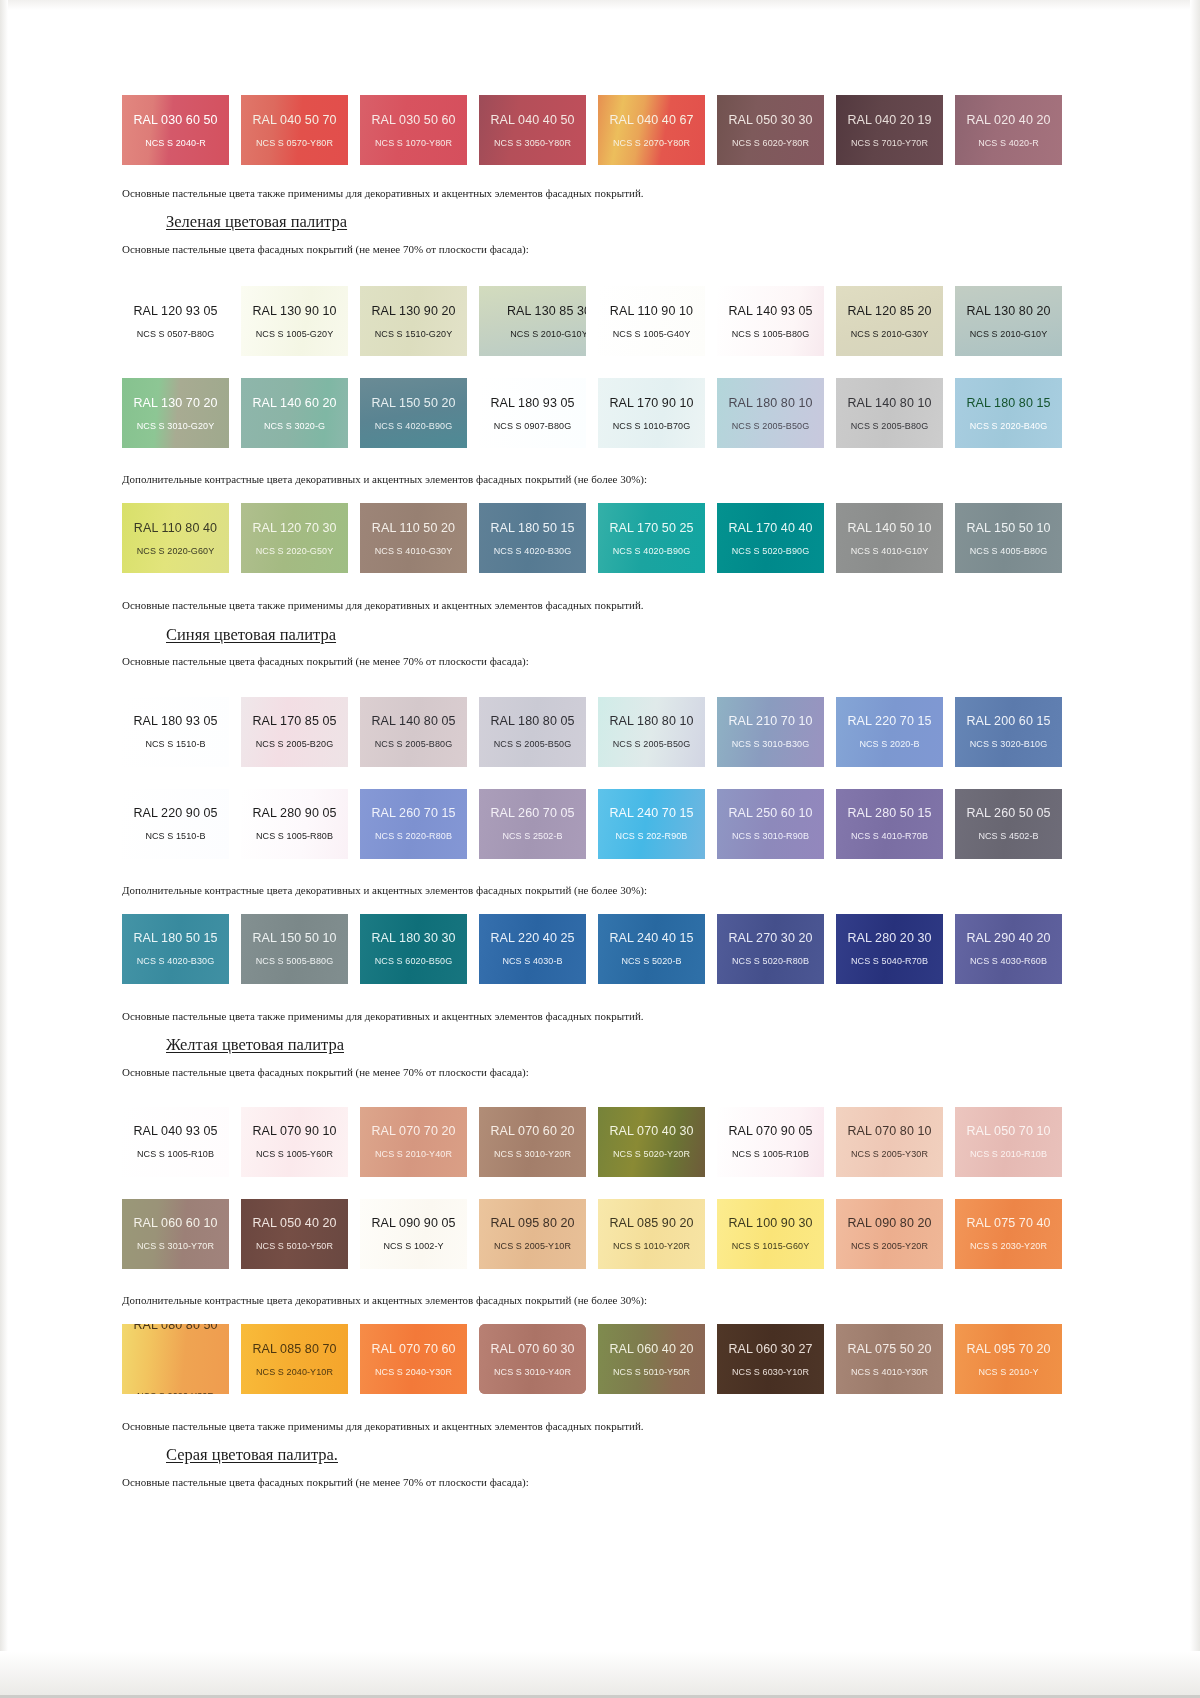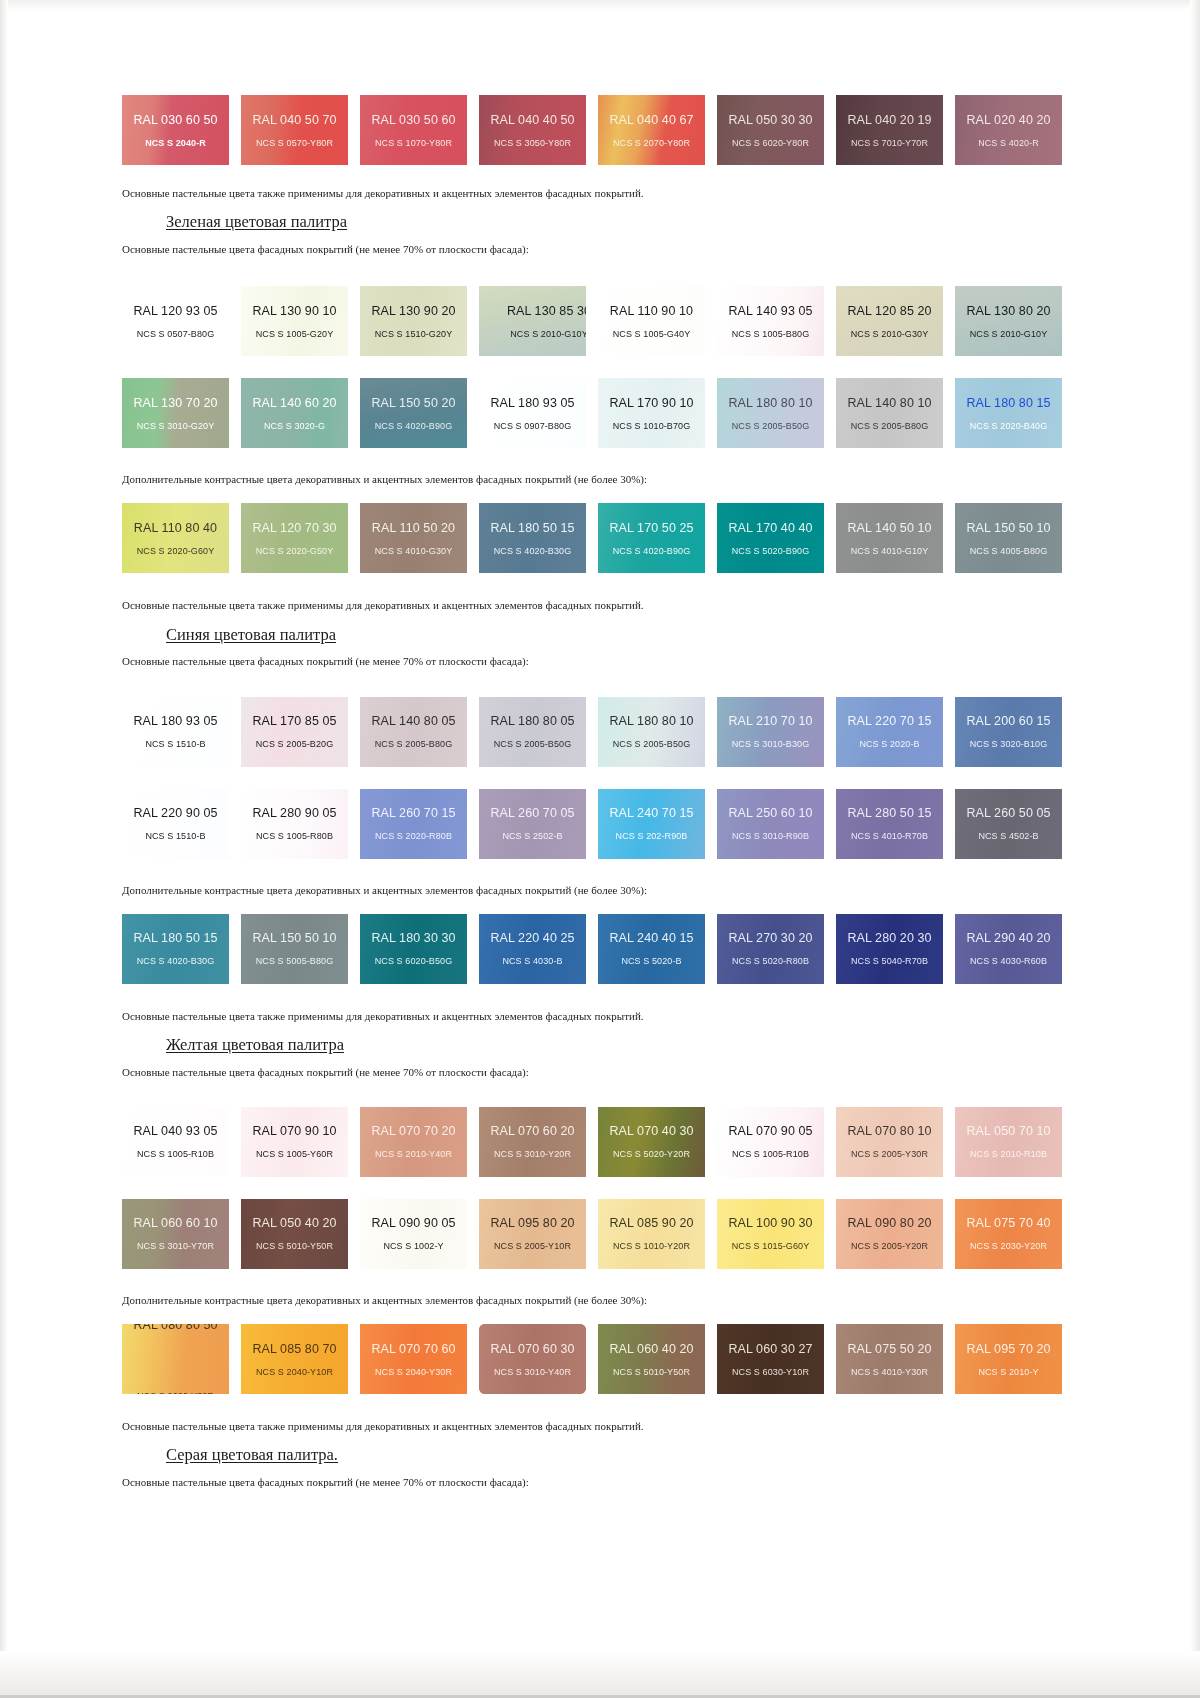--- a/index.html
+++ b/index.html
@@ -123,21 +123,21 @@
     <div class="scan-edge-right"></div>
     <div class="scan-edge-bottom"></div>
 
     <div class="content">
 
       <div style="height:95px"></div>
       <div class="swatch-row">
           <div class="swatch" style="background: rgb(216, 98, 110);">
             <div class="grad" style="background: linear-gradient(95deg, rgb(226, 135, 127) 0%, rgb(221, 124, 120) 28%, rgb(212, 89, 106) 46%, rgb(212, 81, 95) 100%);"></div>
             <div class="ral" style="color: rgb(255, 255, 255);">RAL 030 60 50</div>
-            <div class="ncs" style="color: rgb(255, 255, 255); font-weight: bold;">NCS S 2040-R</div>
+            <div class="ncs" style="color: rgb(255, 255, 255);">NCS S 2040-R</div>
           </div>
           <div class="swatch" style="background: rgb(226, 86, 79);">
             <div class="grad" style="background: linear-gradient(95deg, rgb(224, 119, 106) 0%, rgb(221, 106, 94) 30%, rgb(226, 81, 75) 55%, rgb(226, 78, 76) 100%);"></div>
             <div class="ral" style="color: rgb(244, 239, 228);">RAL 040 50 70</div>
             <div class="ncs" style="color: rgb(244, 239, 228);">NCS S 0570-Y80R</div>
           </div>
           <div class="swatch" style="background: rgb(217, 82, 95);">
             <div class="grad" style="background: linear-gradient(100deg, rgb(217, 96, 105) 0%, rgb(216, 83, 95) 40%, rgb(213, 79, 93) 100%);"></div>
             <div class="ral" style="color: rgb(247, 233, 230);">RAL 030 50 60</div>
             <div class="ncs" style="color: rgb(247, 233, 230);">NCS S 1070-Y80R</div>
@@ -253,21 +253,21 @@
             <div class="ral" style="color: rgb(76, 74, 85);">RAL 180 80 10</div>
             <div class="ncs" style="color: rgb(76, 74, 85);">NCS S 2005-B50G</div>
           </div>
           <div class="swatch" style="background: rgb(201, 201, 201);">
             <div class="grad" style="background: linear-gradient(100deg, rgb(203, 203, 203) 0%, rgb(197, 197, 197) 50%, rgb(205, 205, 205) 100%);"></div>
             <div class="ral" style="color: rgb(53, 53, 58);">RAL 140 80 10</div>
             <div class="ncs" style="color: rgb(53, 53, 58);">NCS S 2005-B80G</div>
           </div>
           <div class="swatch" style="background: rgb(164, 203, 221);">
             <div class="grad" style="background: linear-gradient(100deg, rgb(168, 205, 224) 0%, rgb(159, 200, 218) 50%, rgb(168, 206, 224) 100%);"></div>
-            <div class="ral" style="color: #1d4ed8;">RAL 180 80 15</div>
+            <div class="ral" style="color: #14532d;">RAL 180 80 15</div>
             <div class="ncs" style="color: rgb(255, 255, 255);">NCS S 2020-B40G</div>
           </div>
         </div>
 
       <div style="height:25px"></div>
       <p class="body-text">Дополнительные контрастные цвета декоративных и акцентных элементов фасадных покрытий (не более 30%):</p>
 
       <div style="height:17px"></div>
       <div class="swatch-row">
           <div class="swatch" style="background: rgb(219, 224, 106);">

